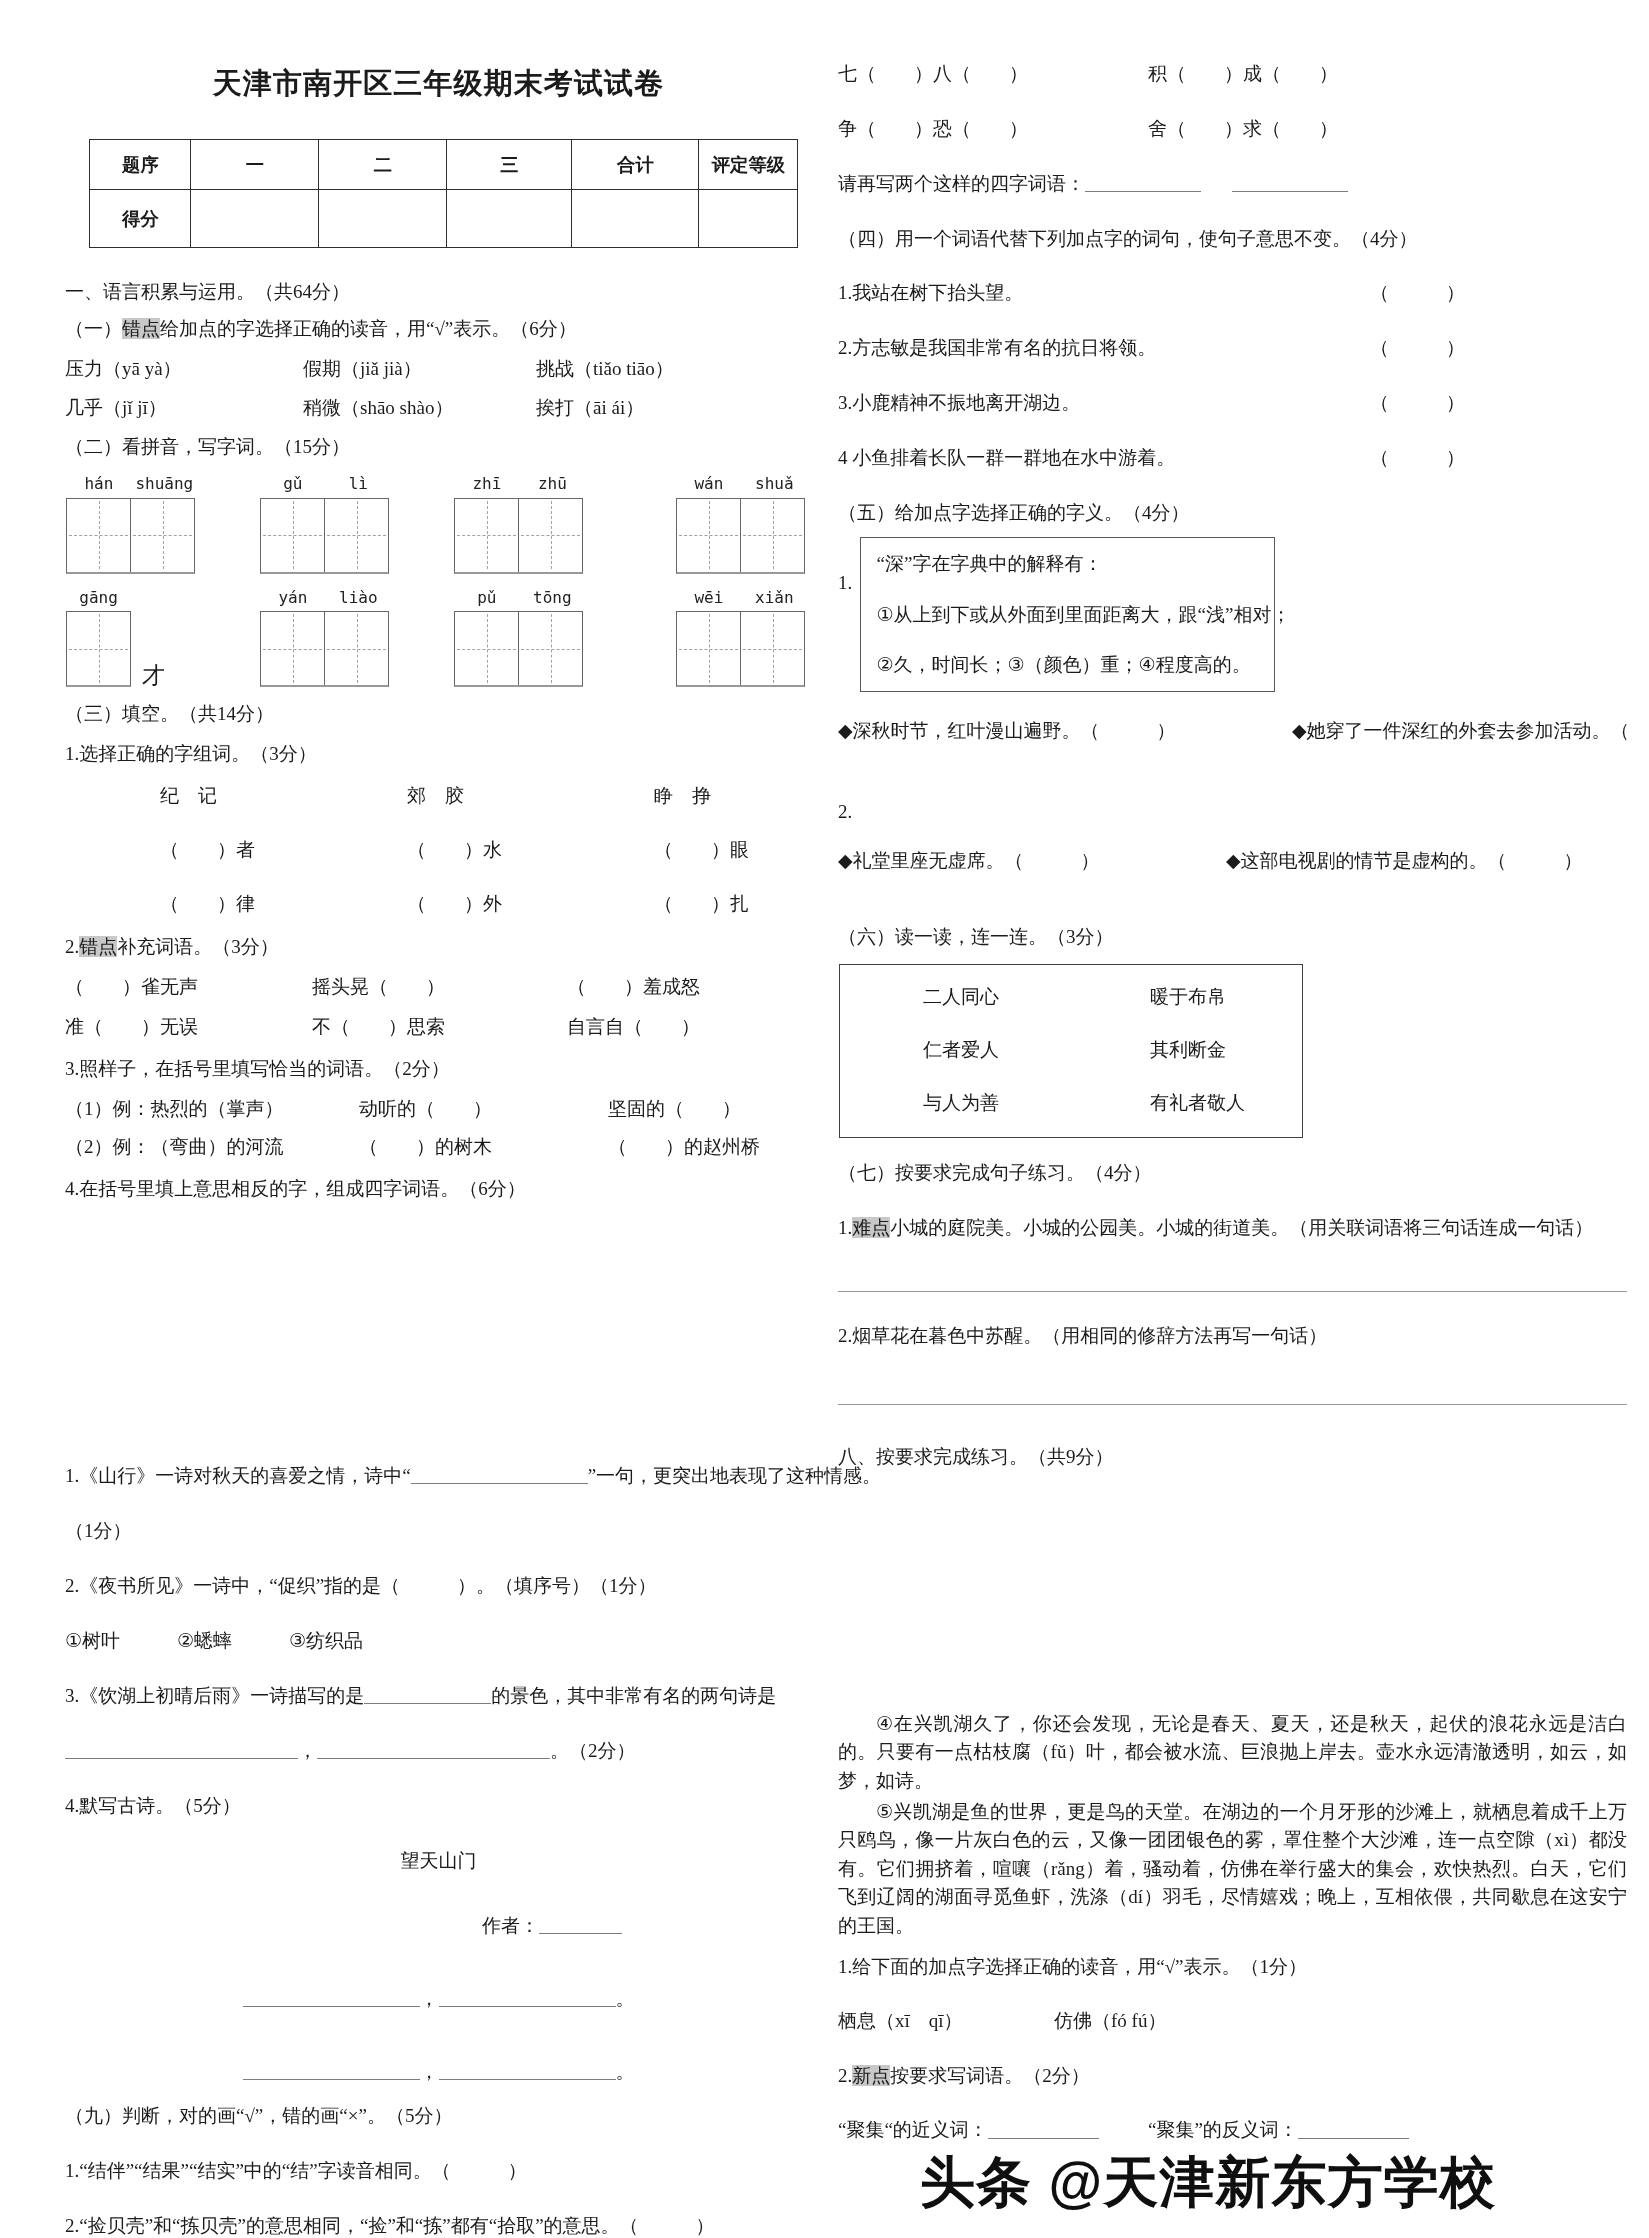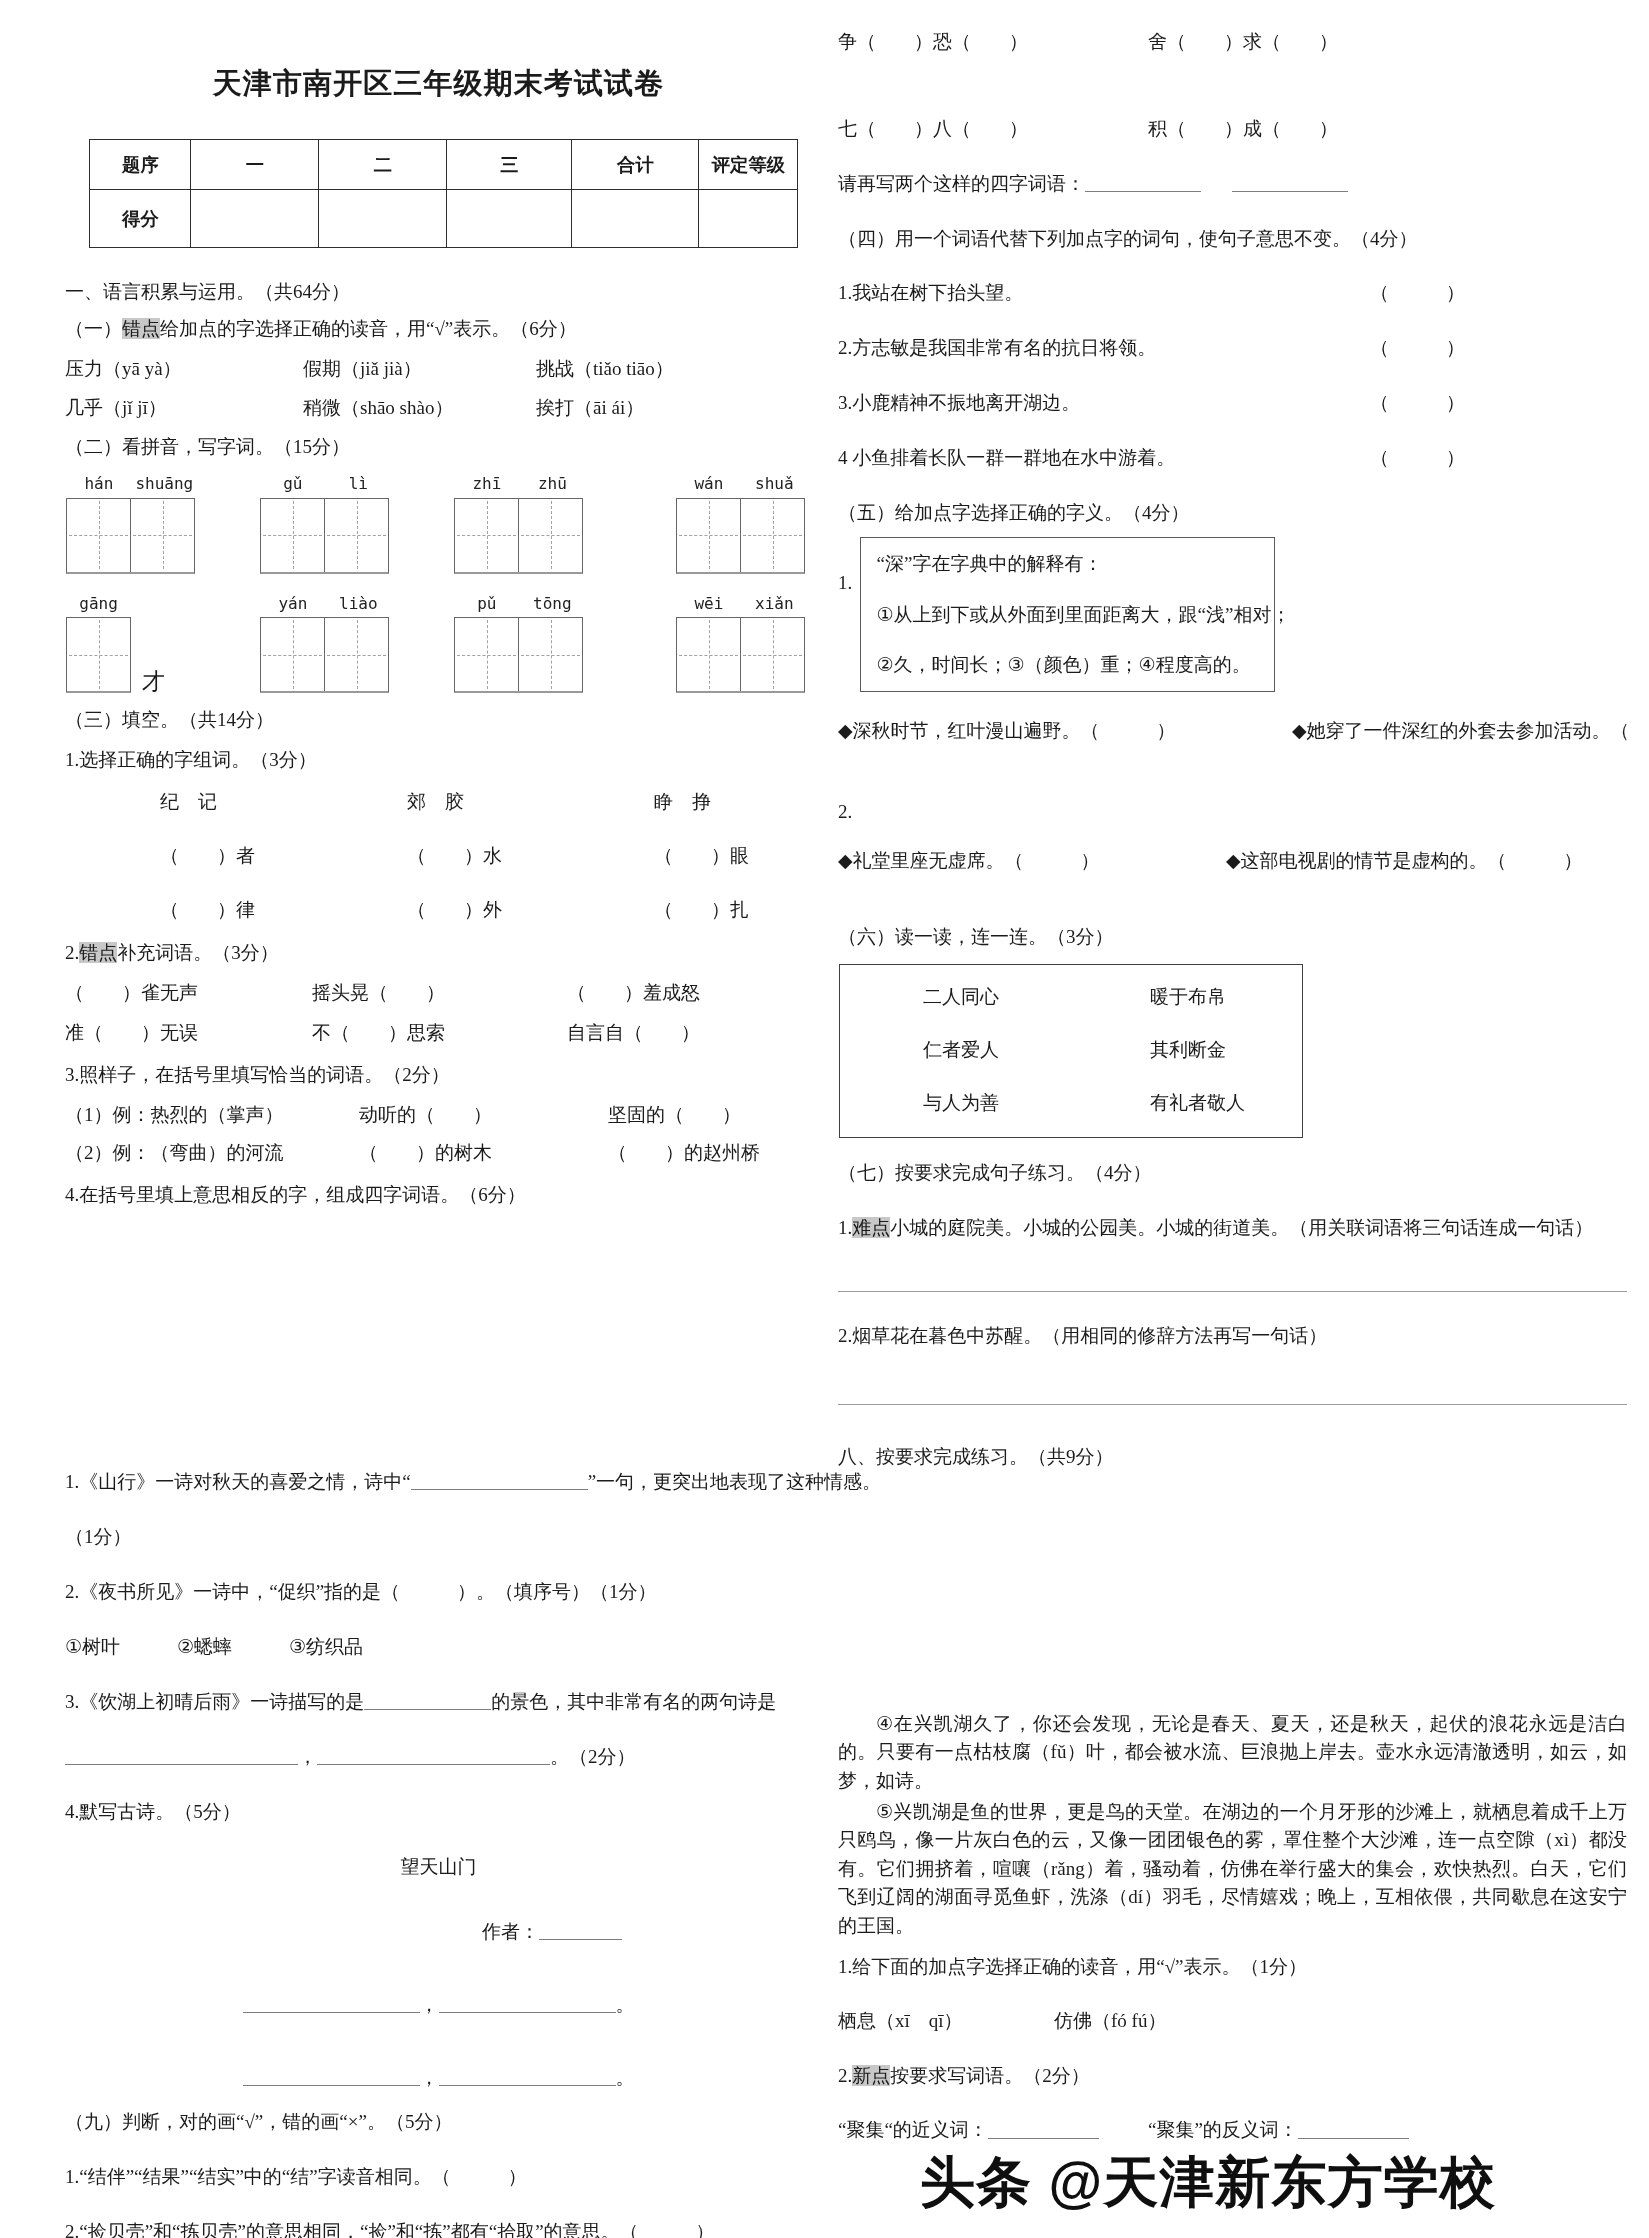--- a/index.html
+++ b/index.html
@@ -19,21 +19,21 @@
   table.score td{border:1.7px solid #2e2e2e;text-align:center;font-weight:bold;font-size:18.3px;}
   .sc-c1{width:98px;} .sc-c2{width:125px;} .sc-c3{width:125px;} .sc-c4{width:122px;} .sc-c5{width:124px;} .sc-c6{width:96px;}
   tr.sc-r1 td{height:47px;} tr.sc-r2 td{height:55px;}
   
   .hl{background:#c8c8c8;}
   
   .ul{display:inline-block;height:1.0em;border-bottom:1.7px solid #7d7d7d;vertical-align:-2.2px;} .w150{width:83px;} .w200{width:111px;} .w210{width:116px;}
   .w230{width:127px;} .w320{width:177px;} .w420{width:233px;}
   .ansline{height:0;border-bottom:1.7px solid #999;width:100%;}
   
-  .mt14{margin-top:20px;} .mt20{margin-top:11px;} .mt22{margin-top:12.2px;} .mt24{margin-top:13.3px;}
+  .mt14{margin-top:14px;} .mt20{margin-top:11px;} .mt22{margin-top:12.2px;} .mt24{margin-top:13.3px;}
   .mt26{margin-top:14.4px;} .mt30{margin-top:16.6px;} .mt40{margin-top:22px;} .mt46{margin-top:25.5px;}
   .mt50{margin-top:28px;} .mt52{margin-top:29px;} .mt56{margin-top:31px;}
   .mt64{margin-top:18px;} .mt70{margin-top:39px;} .mt85{margin-top:47px;}
   .mt90{margin-top:50px;} .mt100{margin-top:55px;} .mt110{margin-top:61px;}
   .sp430{height:238px;} .sp470{height:261px;}
   
   .g3a{display:grid;grid-template-columns:238px 233px 1fr;}
   .g3b{display:grid;grid-template-columns:247px 255px 1fr;}
   .g3c{display:grid;grid-template-columns:294px 249px 1fr;}
   .g2a{display:grid;grid-template-columns:310px 1fr;}
@@ -295,27 +295,27 @@
   </div>
 
   <div class="line mt64">（九）判断，对的画“√”，错的画“×”。（5分）</div>
   <div class="line mt52">1.“结伴”“结果”“结实”中的“结”字读音相同。（　　　）</div>
   <div class="line mt52">2.“捡贝壳”和“拣贝壳”的意思相同，“捡”和“拣”都有“拾取”的意思。（　　　）</div>
 
 </div>
 
 <div class="col col-right">
 
+  <div class="g2a mt110">
+    <span>七（　　）八（　　）</span>
+    <span>积（　　）成（　　）</span>
+  </div>
   <div class="g2a mt52">
     <span>争（　　）恐（　　）</span>
     <span>舍（　　）求（　　）</span>
-  </div>
-  <div class="g2a mt110">
-    <span>七（　　）八（　　）</span>
-    <span>积（　　）成（　　）</span>
   </div>
 
   <div class="line mt52">
     <span>请再写两个这样的四字词语：</span><span class="ul w210"></span><span style="display:inline-block;width:30.5px;"></span><span class="ul w210"></span>
   </div>
 
   <div class="line mt52">（四）用一个词语代替下列加点字的词句，使句子意思不变。（4分）</div>
 
   <div class="line mt50">
     <span>1.我站在树下抬头望。</span><span class="abs960">（　　　）</span>

